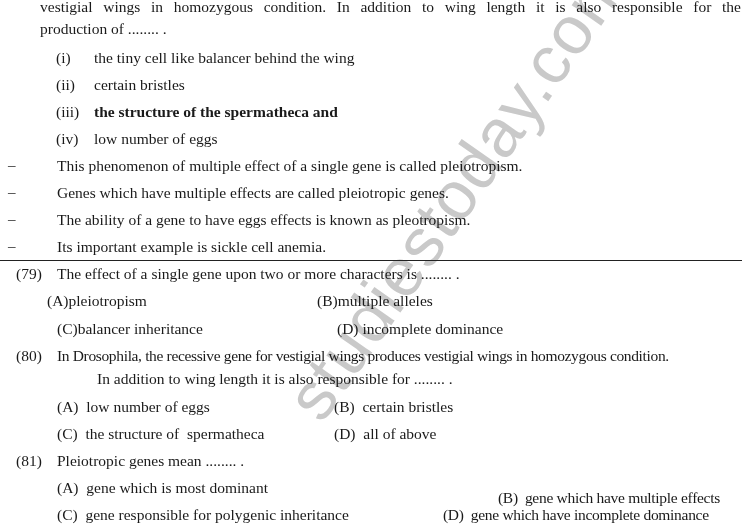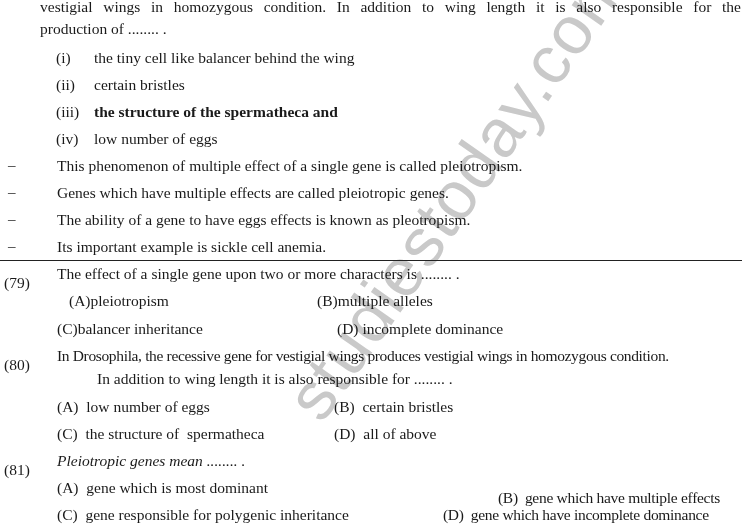--- a/index.html
+++ b/index.html
@@ -15,21 +15,21 @@
       font-family: "Liberation Serif", "DejaVu Serif", serif;
       color: #1a1a1a;
       font-size: 15.5px;
     }
     .abs { position: absolute; white-space: nowrap; }
     .intro-line { left: 40px; }
     .roman { left: 56px; }
     .roman-text { left: 94px; }
     .dash { left: 8px; font-size: 15px; }
     .dash-text { left: 57px; }
-    .qnum { left: 4px; margin-top: 9px; }
+    .qnum { left: 16px; }
     .qtext { left: 57px; }
     .opt { }
     .rule {
       position: absolute;
       left: 0px;
       top: 260px;
       width: 742px;
       height: 0;
       border-top: 1.3px solid #222;
     }
@@ -89,21 +89,21 @@
   <div class="abs dash-text" style="top:211px;">The ability of a gene to have eggs effects is known as pleotropism.</div>
 
   <div class="abs dash" style="top:238px;">–</div>
   <div class="abs dash-text" style="top:238px;">Its important example is sickle cell anemia.</div>
 
   <div class="rule"></div>
 
   <div class="abs qnum" style="top:265px;">(79)</div>
   <div class="abs qtext" style="top:265px;">The effect of a single gene upon two or more characters is ........ .</div>
 
-  <div class="abs opt" style="left:69px; top:292px;">
+  <div class="abs opt" style="left:47px; top:292px;">
     <span>(A)</span><span>pleiotropism</span>
   </div>
   <div class="abs opt" style="left:317px; top:292px;">
     <span>(B)</span><span>multiple alleles</span>
   </div>
   <div class="abs opt" style="left:57px; top:320px;">
     <span>(C)</span><span>balancer inheritance</span>
   </div>
   <div class="abs opt" style="left:337px; top:320px;">
     <span>(D)</span> <span>incomplete dominance</span>
@@ -120,21 +120,21 @@
     <span>(B)</span>&nbsp; <span>certain bristles</span>
   </div>
   <div class="abs opt" style="left:57px; top:425px;">
     <span>(C)</span>&nbsp; <span style="white-space:pre;">the structure of  spermatheca</span>
   </div>
   <div class="abs opt" style="left:334px; top:425px;">
     <span>(D)</span>&nbsp; <span>all of above</span>
   </div>
 
   <div class="abs qnum" style="top:452px;">(81)</div>
-  <div class="abs qtext" style="top:452px;font-style:italic;">Pleiotropic genes mean ........ .</div>
+  <div class="abs qtext" style="top:452px;">Pleiotropic genes mean ........ .</div>
 
   <div class="abs opt" style="left:57px; top:479px;">
     <span>(A)</span>&nbsp; <span>gene which is most dominant</span>
   </div>
   <div class="abs opt" style="left:498px; top:479px; letter-spacing:-0.3px;margin-top:10px;">
     <span>(B)</span>&nbsp; <span>gene which have multiple effects</span>
   </div>
   <div class="abs opt" style="left:57px; top:506px;">
     <span>(C)</span>&nbsp; <span>gene responsible for polygenic inheritance</span>
   </div>

